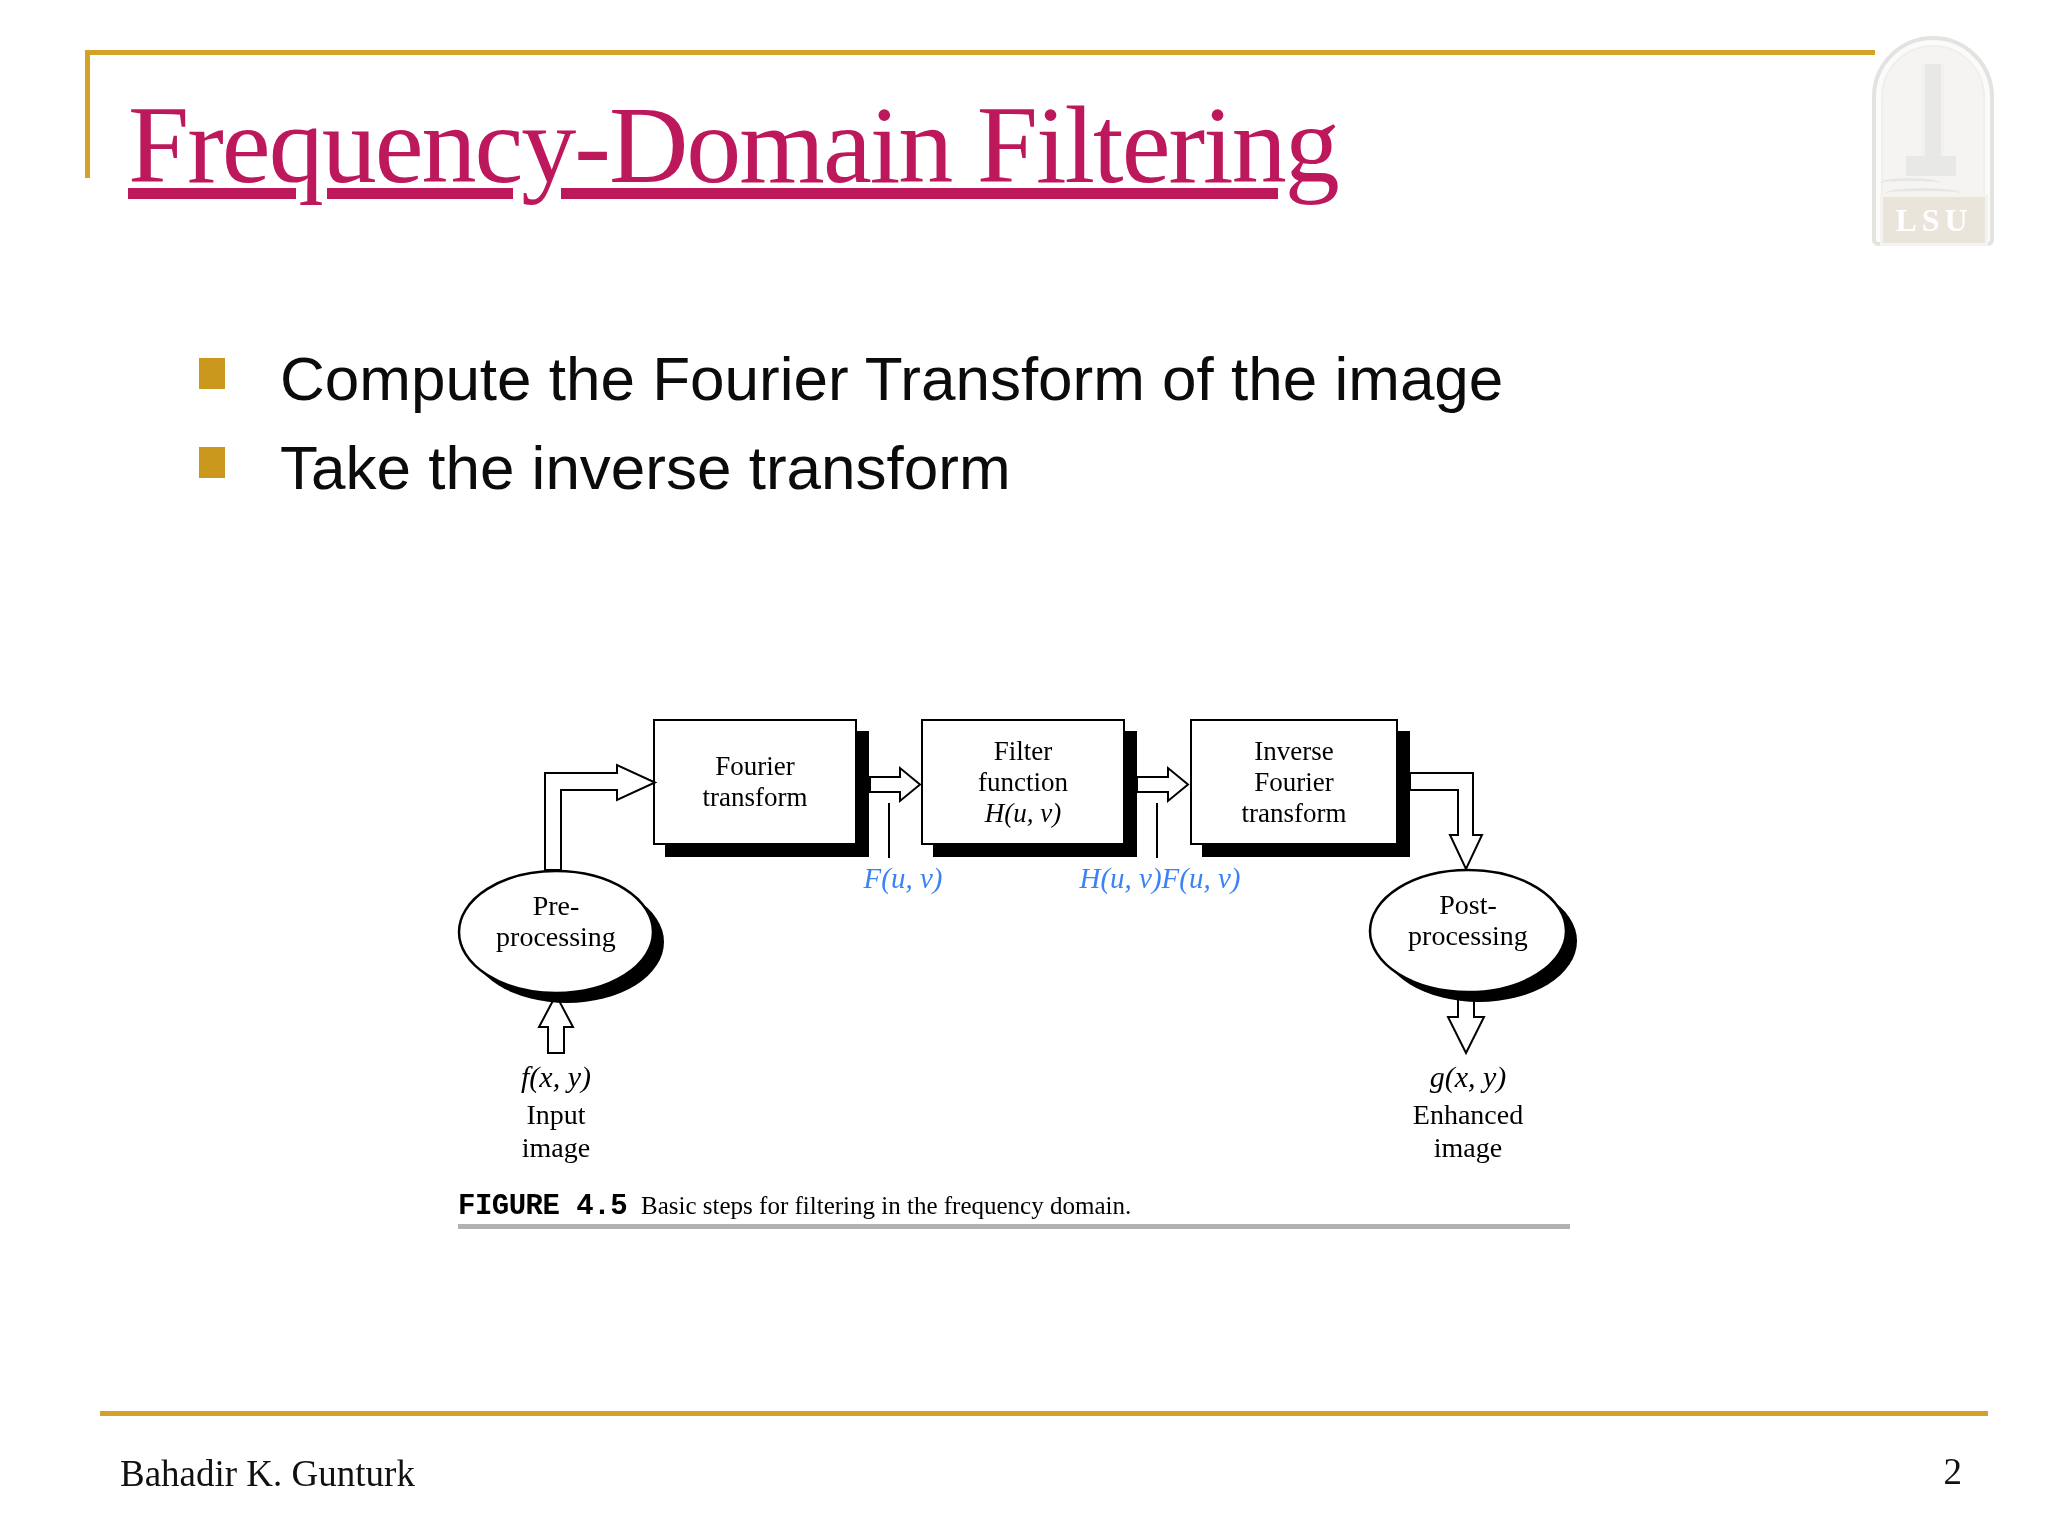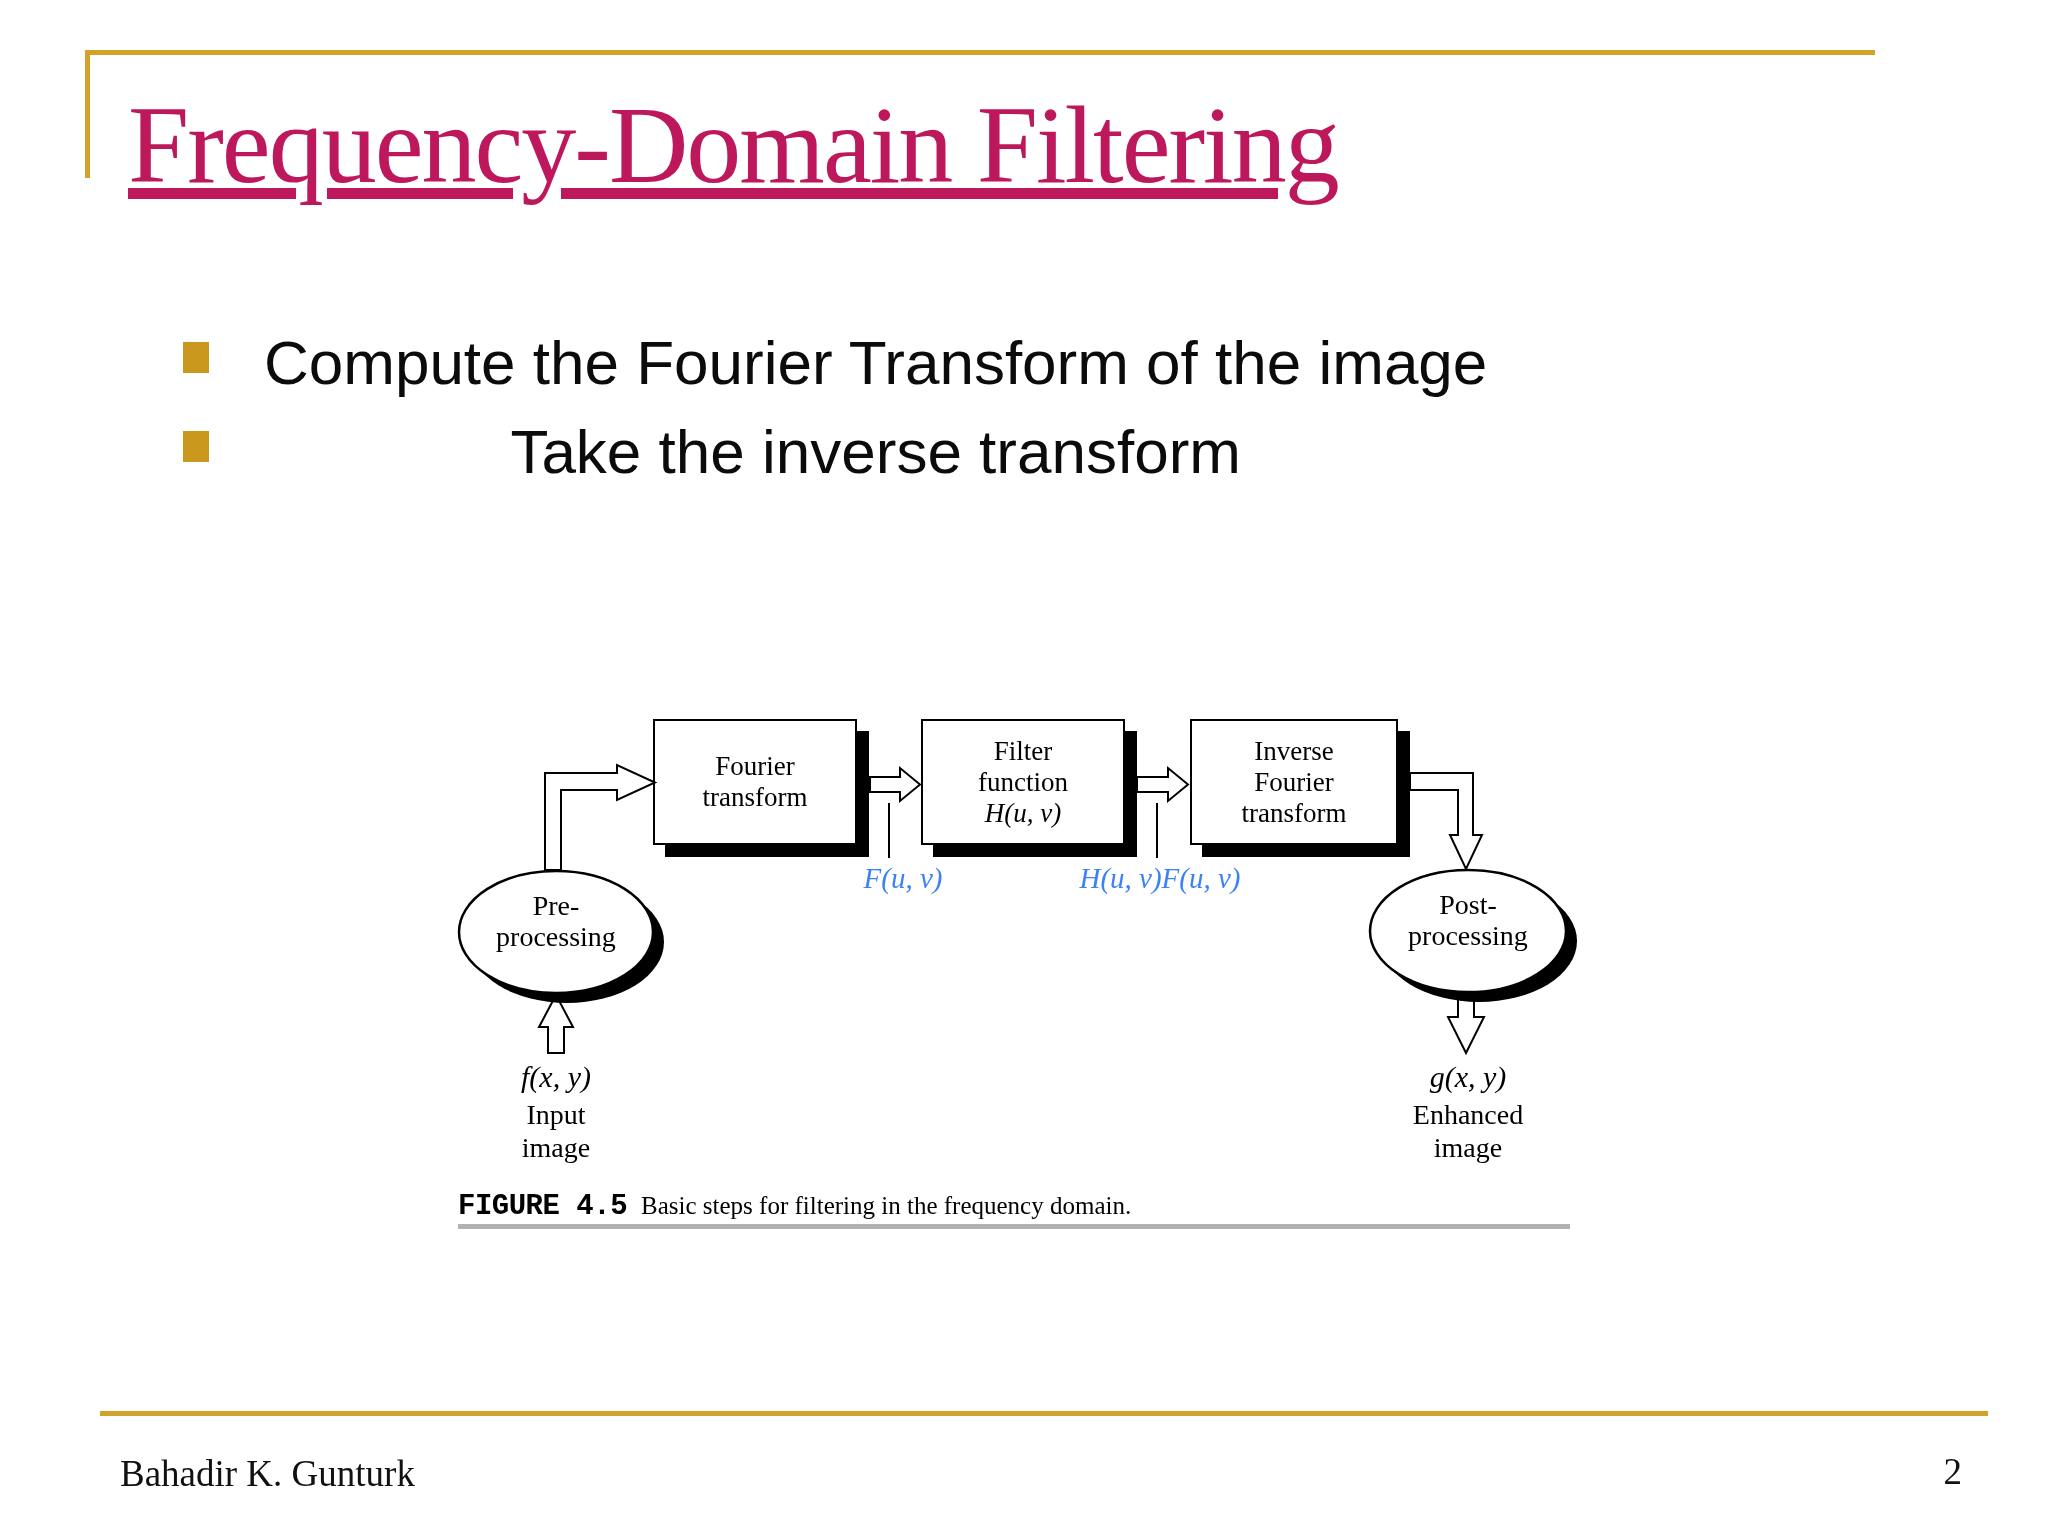--- a/index.html
+++ b/index.html
@@ -25,22 +25,22 @@
   .logo .tower-base{position:absolute;left:34px;top:120px;width:50px;height:20px;background:#e8e8e6;}
   .logo .wave{position:absolute;height:7px;border-top:3px solid #e6e6e3;border-radius:50%;}
   .logo .w1{left:8px;top:142px;width:60px;}
   .logo .w2{left:14px;top:152px;width:74px;}
   .logo .lsu-box{position:absolute;left:8px;top:158px;width:102px;height:46px;background:#e9e5db;
               border:3px solid #f5f3ef;display:flex;align-items:center;justify-content:center;}
   .logo .lsu-text{color:#ffffff;font-weight:bold;font-size:32px;letter-spacing:5px;
               font-family:"Liberation Serif",serif;}
 
   
-  .bullets{position:absolute;left:183px;top:330px;list-style:none;margin:0;padding:0;
-           font-family:"Liberation Sans",sans-serif;font-size:62px;line-height:66px;color:#0b0b0b;text-align:center;}
+  .bullets{position:absolute;left:183px;top:330px;list-style:none;margin:16px;padding:0;
+           font-family:"Liberation Sans",sans-serif;font-size:62px;line-height:66px;color:#0b0b0b;}
   .bullets li{position:relative;padding-left:81px;margin-bottom:23px;white-space:nowrap;}
   .bullets li .sq{position:absolute;left:0;top:12px;width:26px;height:31px;}
 
   
   .fig-title{position:absolute;left:682px;top:668px;width:700px;text-align:center;font-size:27px;
              color:#111;}
   .fbox{position:absolute;box-sizing:border-box;height:126px;background:#fff;border:2px solid #000;
         box-shadow:12px 12px 0 0 #000;z-index:4;display:flex;flex-direction:column;align-items:center;
         justify-content:center;font-size:27px;line-height:31px;color:#000;text-align:center;}
   .fbox1{left:653px;top:719px;width:204px;}
@@ -68,20 +68,31 @@
 </head>
 <body>
 
 <div class="slide">
 
   <div class="frame-top" style="background:#D2A229;"></div>
   <div class="frame-left" style="background:#D2A229;"></div>
 
   <div class="title" style="color:#be185d;text-decoration:underline;">Frequency-Domain Filtering</div>
 
+  <div class="logo">
+    <div class="arch"></div>
+    <div class="arch-inner"></div>
+    <div class="tower-shaft"></div>
+    <div class="tower-base"></div>
+    <div class="wave w1"></div>
+    <div class="wave w2"></div>
+    <div class="lsu-box">
+      <span class="lsu-text">LSU</span>
+    </div>
+  </div>
 
   <ul class="bullets">
     <li>
       <span class="sq" style="background:#C9981D;"></span>
       <span>Compute the Fourier Transform of the image</span>
     </li>
     <li>
       <span class="sq" style="background:#C9981D;"></span>
       <span>Take the inverse transform</span>
     </li>

